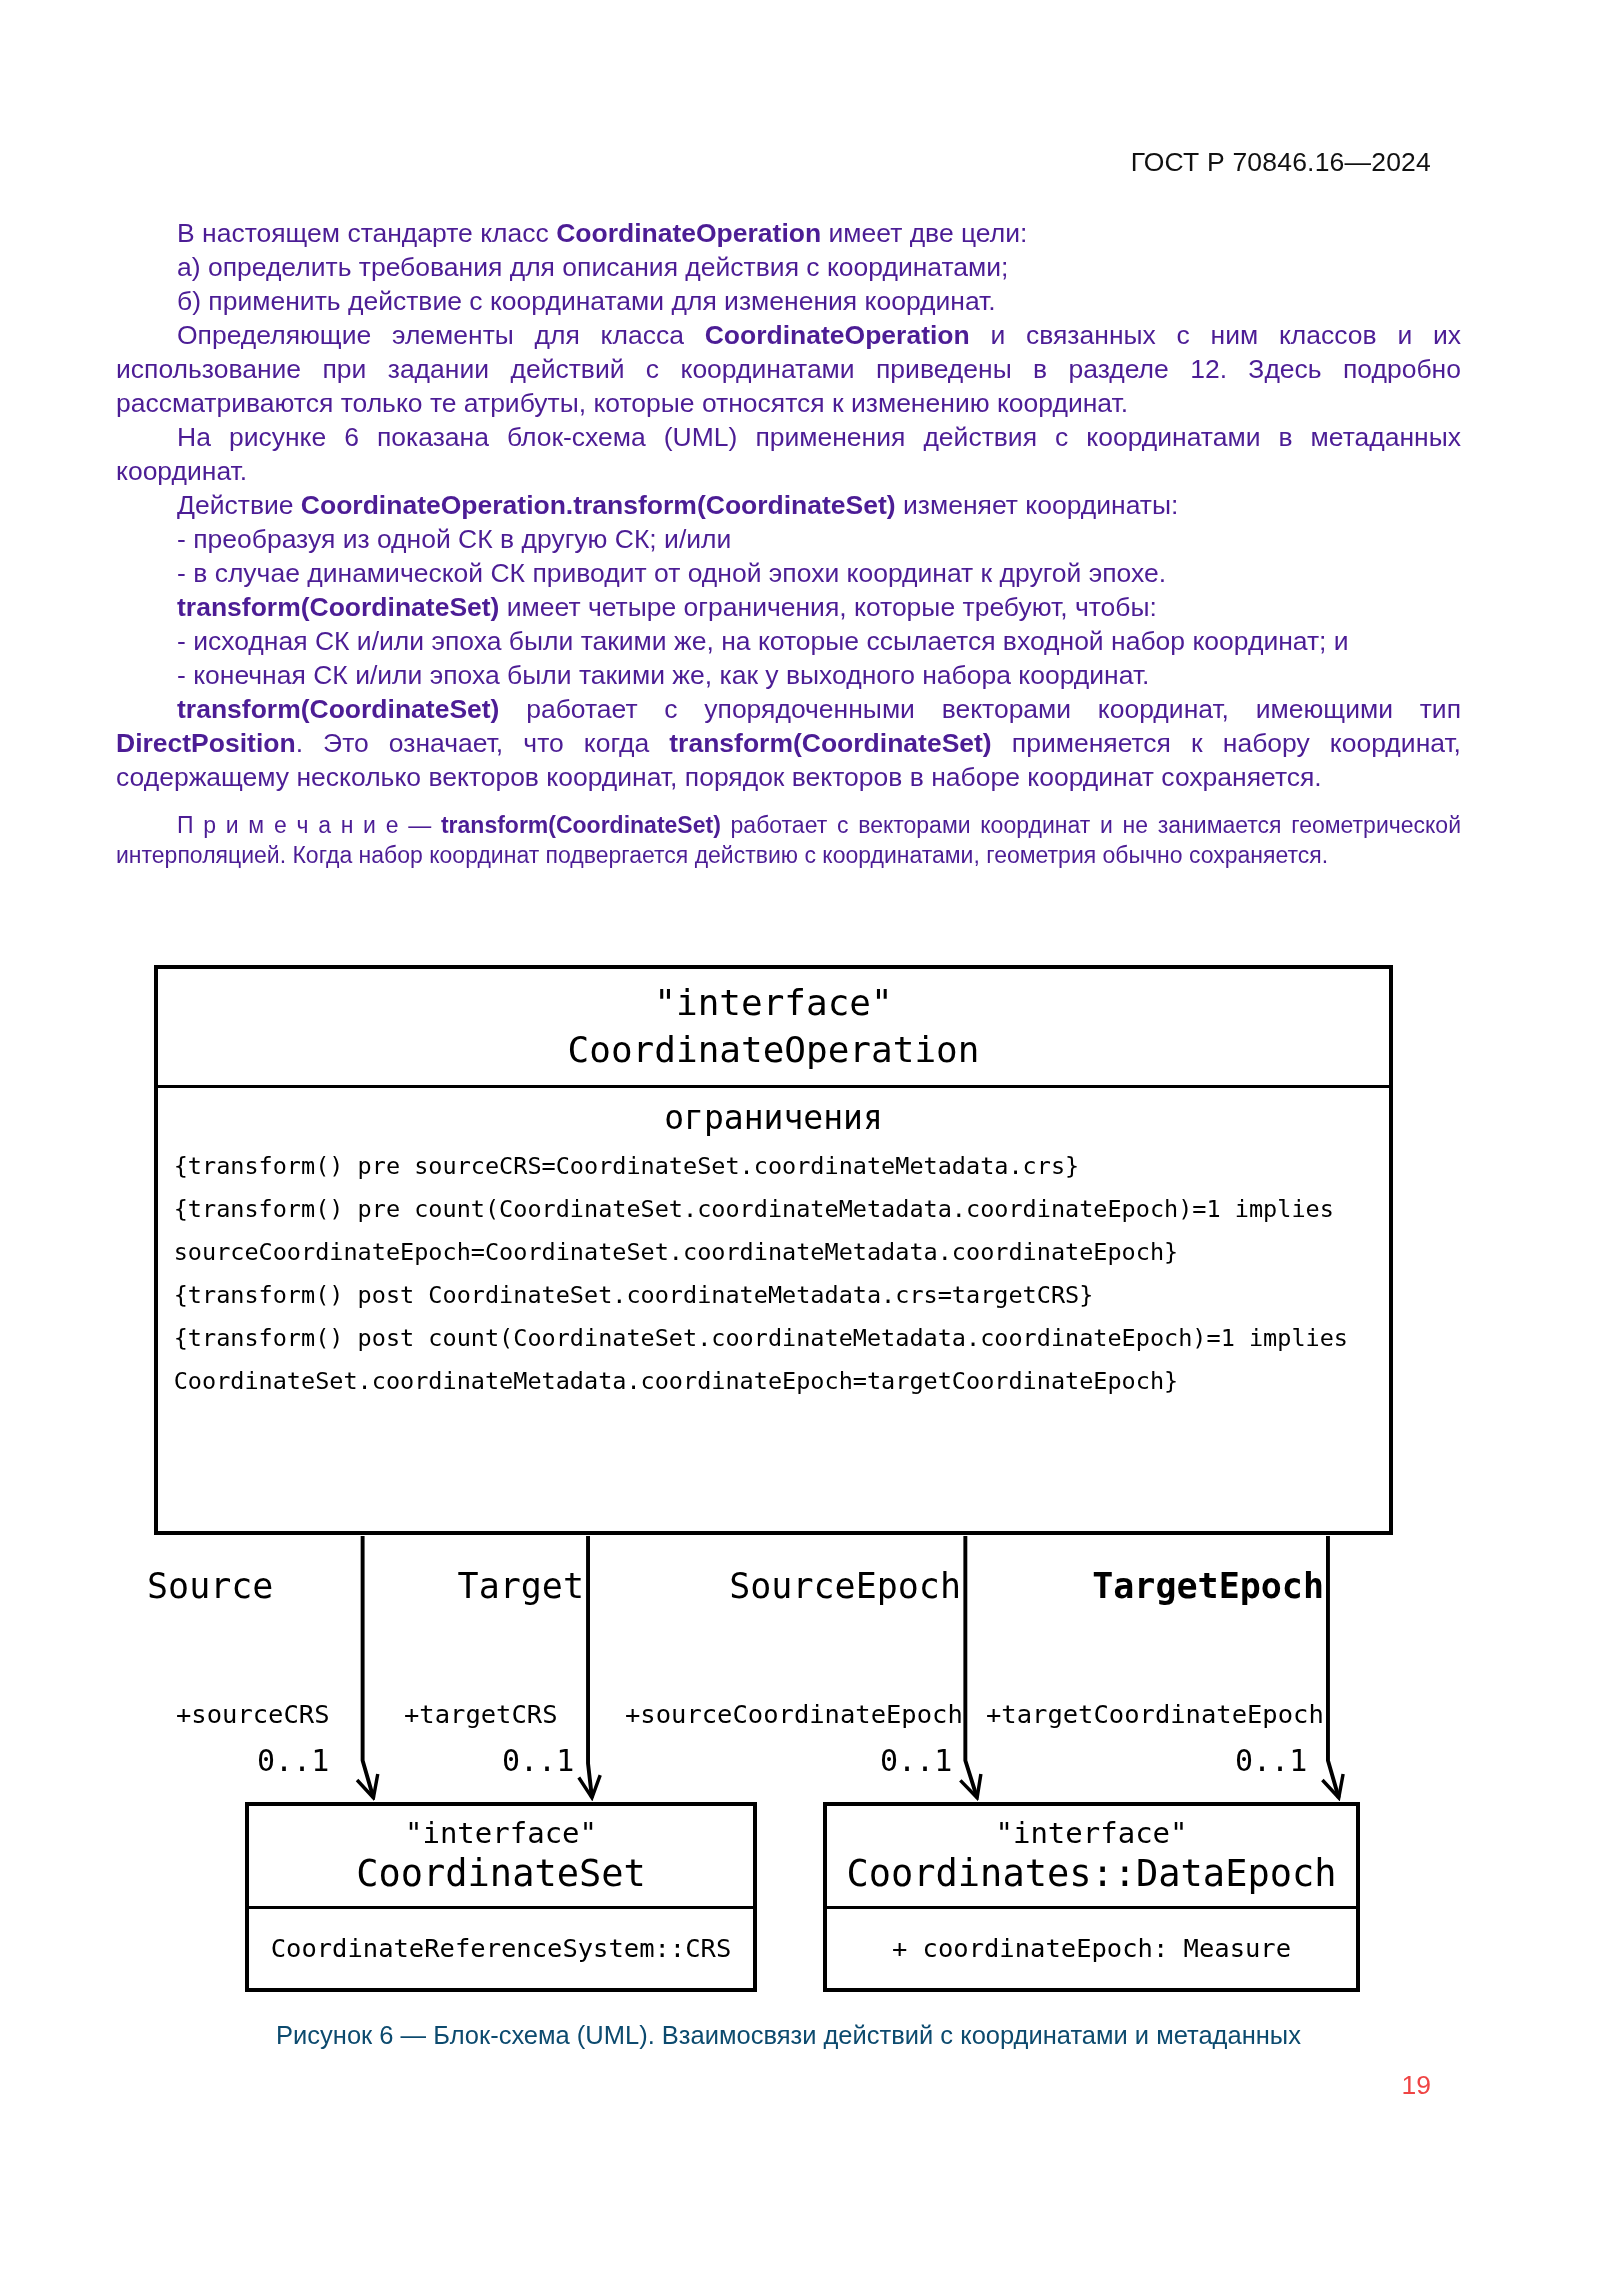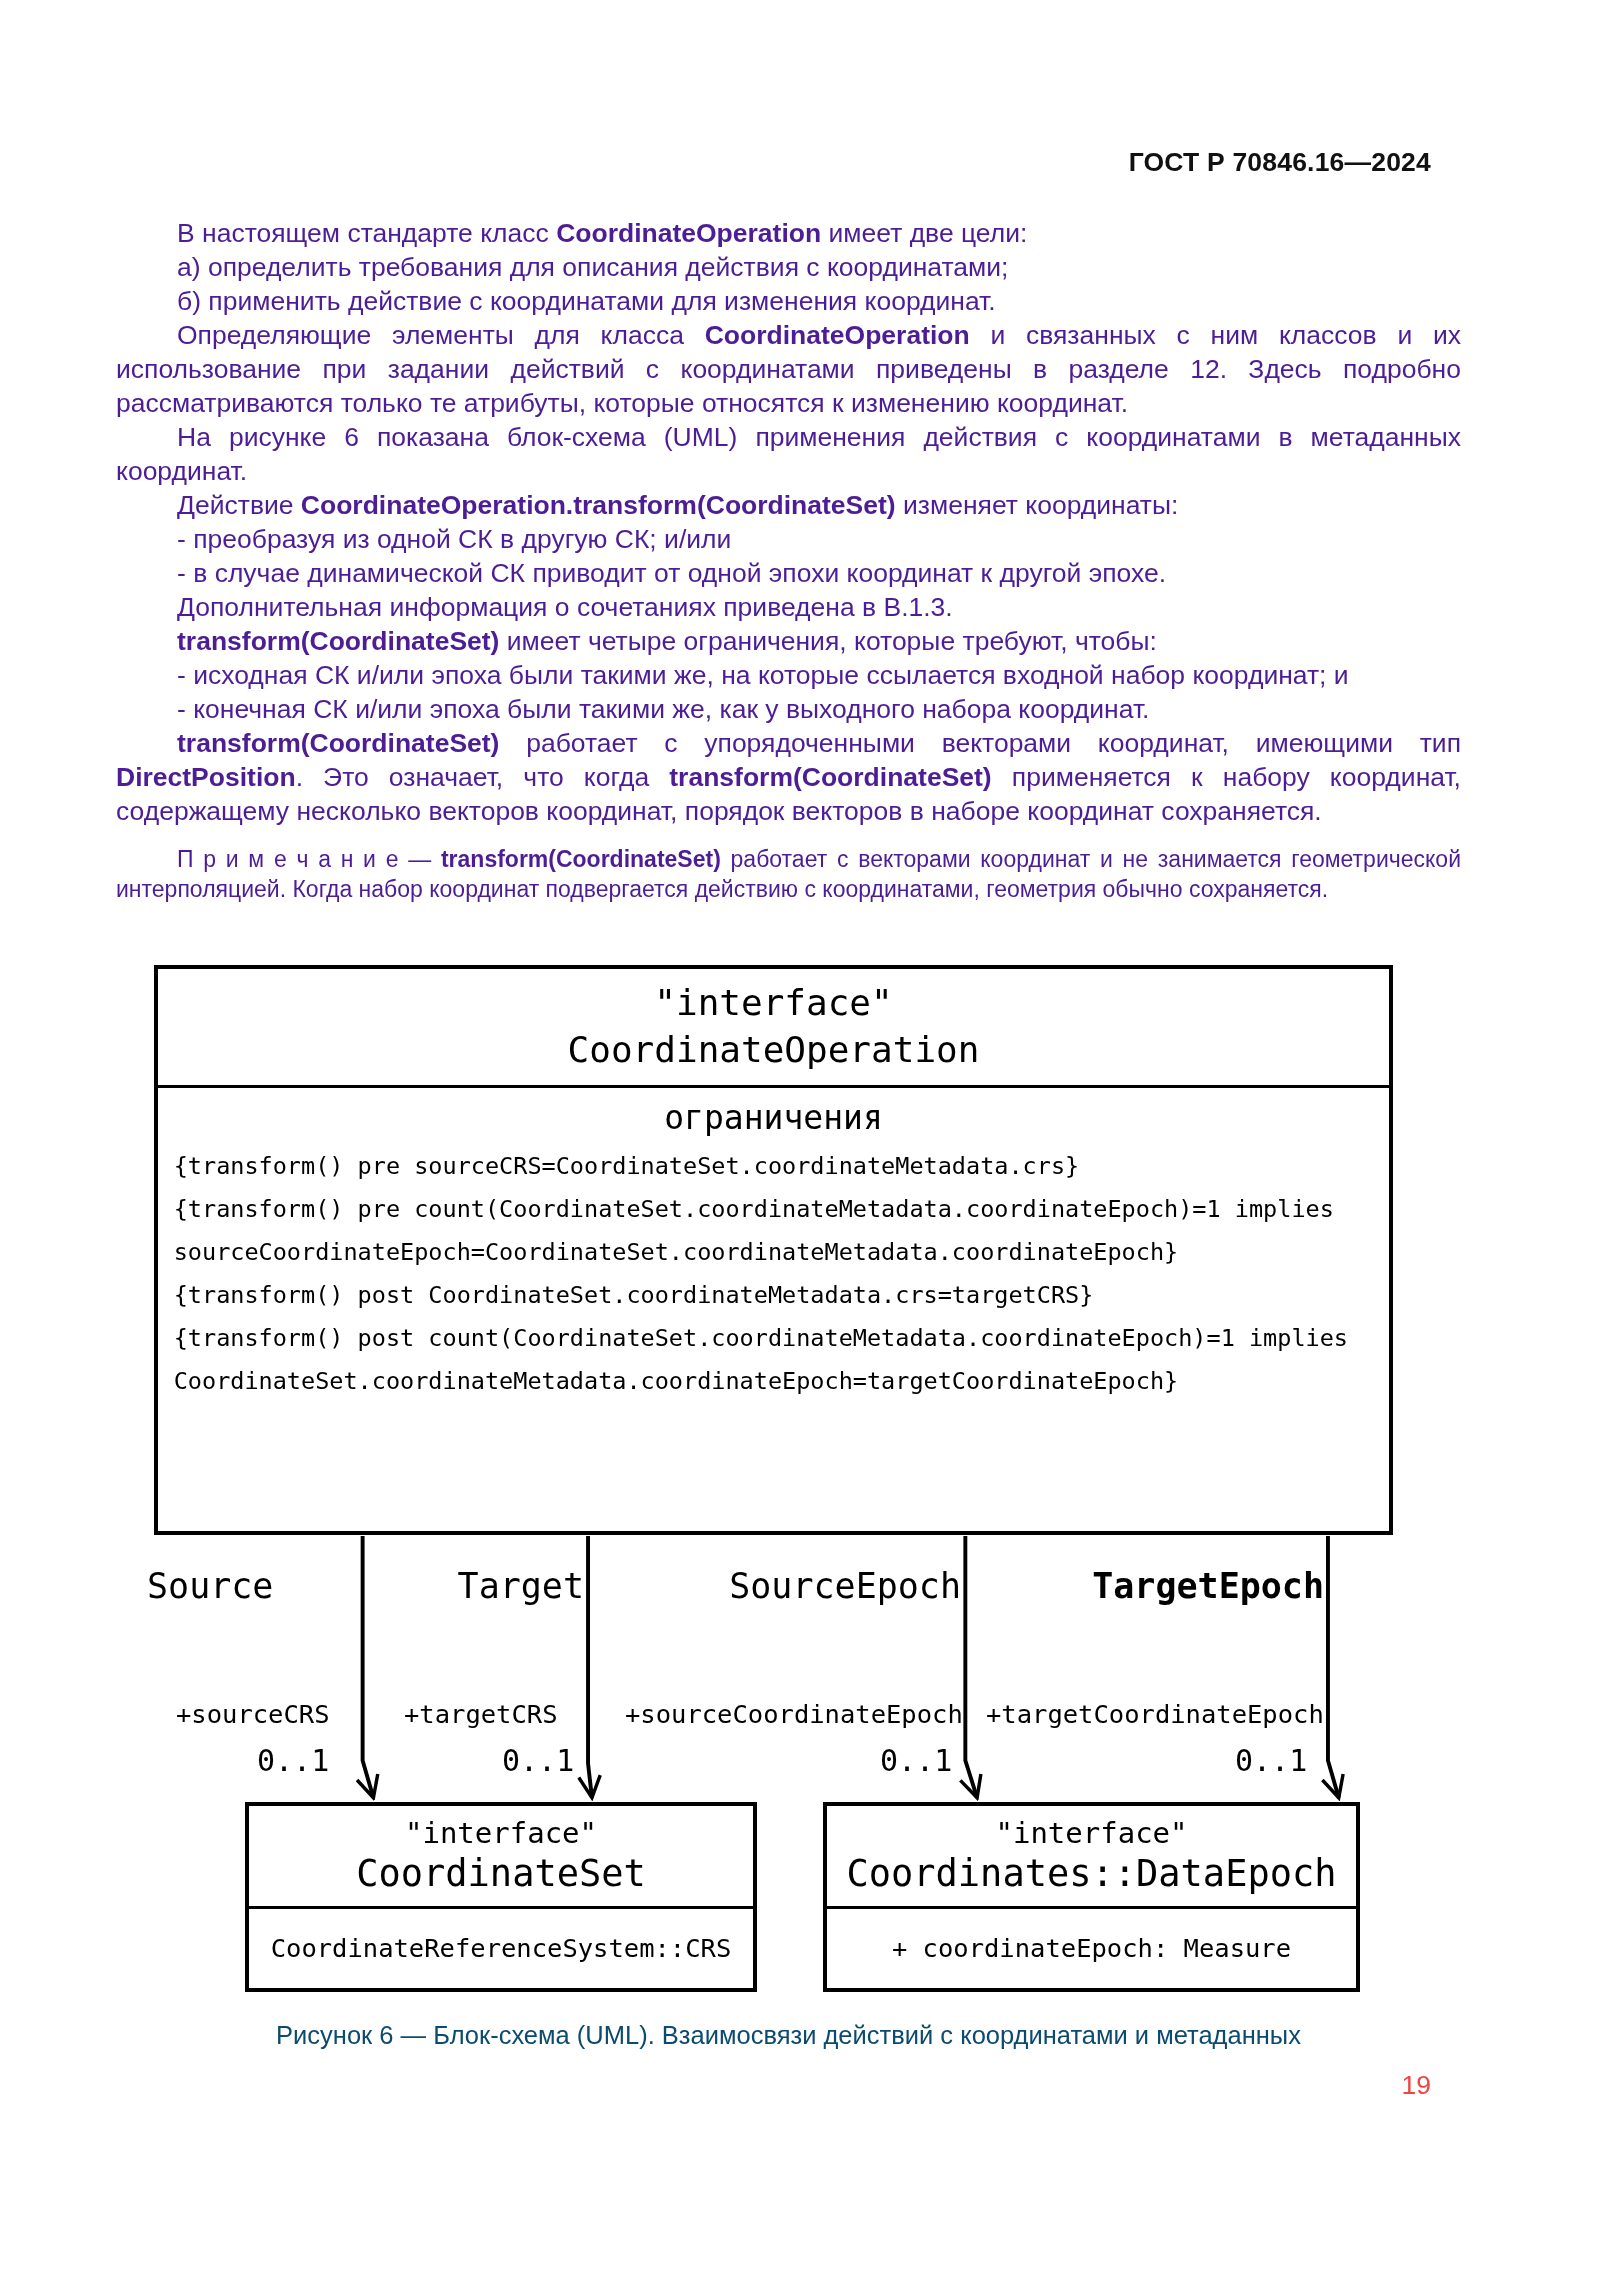--- a/index.html
+++ b/index.html
@@ -4,21 +4,21 @@
 <style>
   * { margin:0; padding:0; box-sizing:border-box; }
   html,body { background:#e8e8e8; }
   .page {
     position:relative; width:1621px; height:2293px; margin:0 auto;
     background:#ffffff; color:#111;
     font-family:"Liberation Sans", sans-serif; overflow:hidden;
   }
   .doc-header {
     position:absolute; left:116px; top:147px; width:1315px;
-    text-align:right; font-weight:bold; font-size:26.5px; letter-spacing:0.2px;
+    text-align:right; font-weight:normal; font-size:26.5px; letter-spacing:0.2px;
   }
   .content {
     position:absolute; left:116px; top:216px; width:1345px;
     font-size:26.5px; line-height:34px; text-align:justify; color:#4c1d95;
   }
   .para { text-indent:61px; }
   .para b { font-weight:bold; }
   .para.note { font-size:23px; line-height:30px; margin-top:15.7px; }
 
   
@@ -77,21 +77,20 @@
 
   <div class="content" id="paragraphs">
       <p class="para"><span>В настоящем стандарте класс </span><b>CoordinateOperation</b><span> имеет две цели:</span></p>
       <p class="para"><span>а) определить требования для описания действия с координатами;</span></p>
       <p class="para"><span>б) применить действие с координатами для изменения координат.</span></p>
       <p class="para"><span>Определяющие элементы для класса </span><b>CoordinateOperation</b><span> и связанных с ним классов и их использование при задании действий с координатами приведены в разделе 12. Здесь подробно рассматриваются только те атрибуты, которые относятся к изменению координат.</span></p>
       <p class="para"><span>На рисунке 6 показана блок-схема (UML) применения действия с координатами в метаданных координат.</span></p>
       <p class="para"><span>Действие </span><b>CoordinateOperation.transform(CoordinateSet)</b><span> изменяет координаты:</span></p>
       <p class="para"><span>- преобразуя из одной СК в другую СК; и/или</span></p>
       <p class="para"><span>- в случае динамической СК приводит от одной эпохи координат к другой эпохе.</span></p>
-      <p class="para"><span>Дополнительная информация о сочетаниях приведена в В.1.3.</span></p>
       <p class="para"><b>transform(CoordinateSet)</b><span> имеет четыре ограничения, которые требуют, чтобы:</span></p>
       <p class="para"><span>- исходная СК и/или эпоха были такими же, на которые ссылается входной набор координат; и</span></p>
       <p class="para"><span>- конечная СК и/или эпоха были такими же, как у выходного набора координат.</span></p>
       <p class="para"><b>transform(CoordinateSet)</b><span> работает с упорядоченными векторами координат, имеющими тип </span><b>DirectPosition</b><span>. Это означает, что когда </span><b>transform(CoordinateSet)</b><span> применяется к набору координат, содержащему несколько векторов координат, порядок векторов в наборе координат сохраняется.</span></p>
       <p class="para note"><span>П р и м е ч а н и е — </span><b>transform(CoordinateSet)</b><span> работает с векторами координат и не занимается геометрической интерполяцией. Когда набор координат подвергается действию с координатами, геометрия обычно сохраняется.</span></p>
     </div>
 
   <div class="diagram">
 
     <svg class="assoc-svg" width="1621" height="2293" viewBox="0 0 1654 2339">

